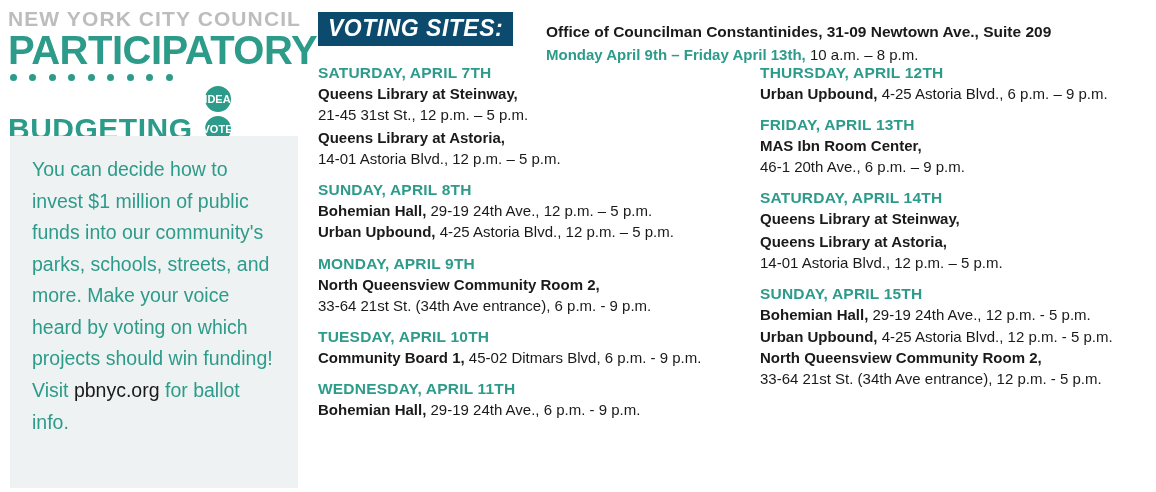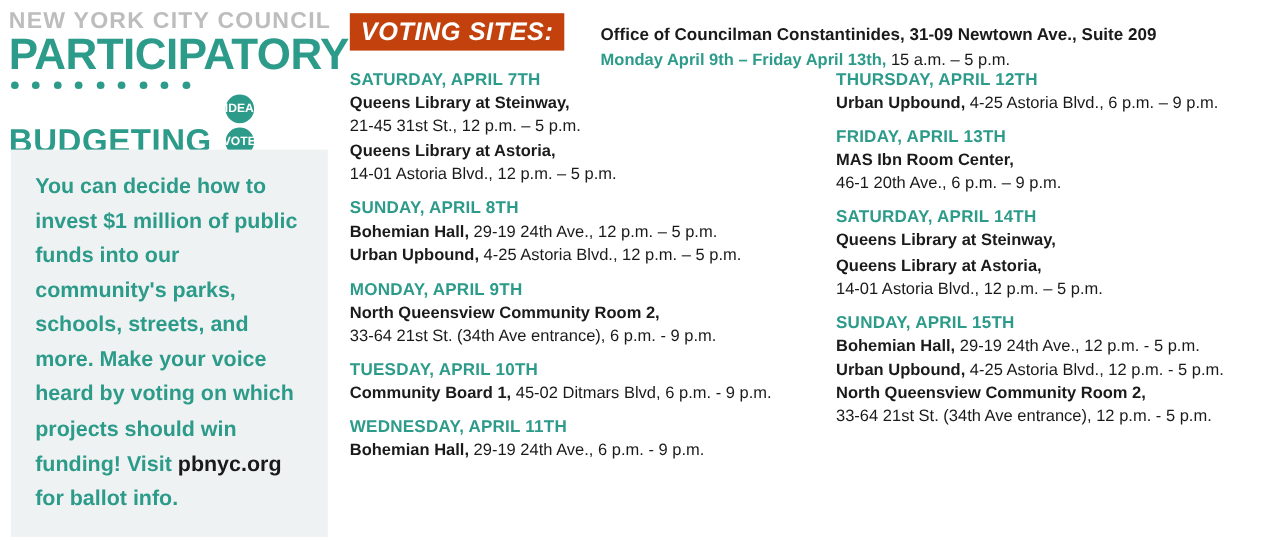--- a/index.html
+++ b/index.html
@@ -94,39 +94,39 @@
   #blurb-box {
     position: absolute;
     left: 10px; top: 136px;
     width: 288px;
     height: 352px;
     background: #eef2f2;
     padding: 18px 20px 12px 22px;
   }
   #blurb-text {
     font-family: "Liberation Sans", sans-serif;
-    font-weight: bold;
+    font-weight: normal;
     font-size: 19.5px;
     line-height: 1.62;
     color: #2d9b8a;
     margin: 0;
   }
   #blurb-text .dark { color: #1a1a1a; }
 
   
   #header-area {
     position: absolute;
     left: 318px; top: 10px;
     width: 828px;
     height: 46px;
   }
   #voting-sites-tag {
     position: absolute;
     left: 0; top: 2px;
-    background: #c2410c;
+    background: #0c4a6e;
     color: #ffffff;
     font-weight: bold;
     font-style: italic;
     font-size: 23px;
     letter-spacing: 0.5px;
     padding: 5px 10px 6px 10px;
     line-height: 1;
   }
   #header-text {
     position: absolute;
@@ -218,21 +218,21 @@
   <div id="blurb-box">
     <p id="blurb-text"><span>You can decide how to invest $1 million of public funds into our community's parks, schools, streets, and more. Make your voice heard by voting on which projects should win funding! Visit </span><span class="dark">pbnyc.org</span><span> for ballot info.</span></p>
   </div>
 
 </div>
 
 <div id="header-area">
   <div id="voting-sites-tag">VOTING SITES:</div>
   <div id="header-text">
     <div id="office-line">Office of Councilman Constantinides, 31-09 Newtown Ave., Suite 209</div>
-    <div id="dates-line"><span class="teal">Monday April 9th – Friday April 13th,</span><span> 15 a.m. – 5 p.m.</span></div>
+    <div id="dates-line"><span class="teal">Monday April 9th – Friday April 13th,</span><span> 10 a.m. – 8 p.m.</span></div>
   </div>
 </div>
 
 <div class="schedule-col" id="col-mid">
     <div class="day-group">
       <div class="day-heading">SATURDAY, APRIL 7TH</div>
       <div class="entry-block">
         <div class="venue-line">Queens Library at Steinway,</div>
         <div class="detail-line">21-45 31st St., 12 p.m. – 5 p.m.</div>
       </div>

